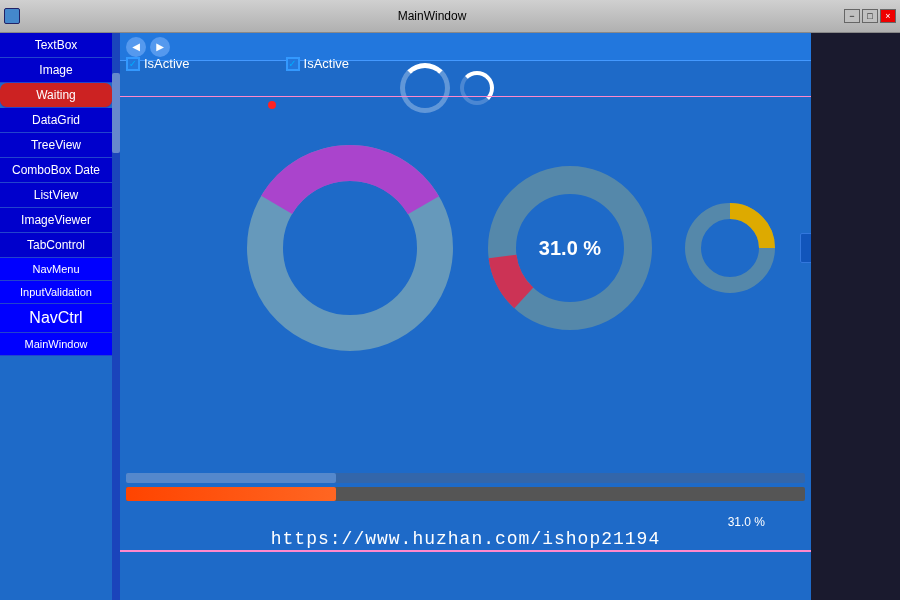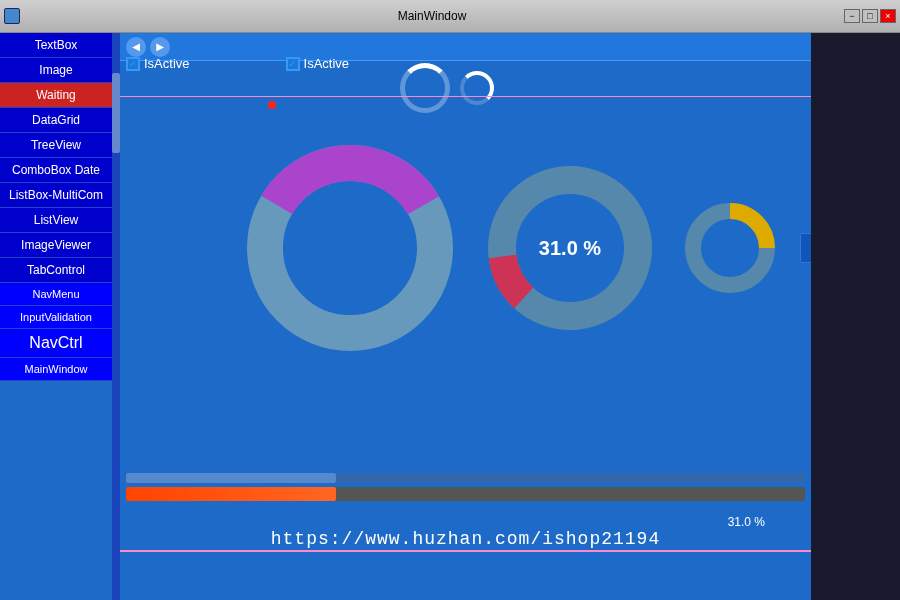--- a/index.html
+++ b/index.html
@@ -211,25 +211,24 @@
     <div class="titlebar-btn close">×</div>
   </div>
 </div>
 
 <div class="main-layout">
 
   <div class="sidebar-wrapper">
     <div class="sidebar-list">
       <div class="sidebar-item">TextBox</div>
       <div class="sidebar-item">Image</div>
-      <div class="sidebar-item highlighted" style="background: rgb(204, 34, 34);">Waiting</div>
+      <div class="sidebar-item highlighted" style="background: rgb(204, 34, 34); border-radius: 7px;">Waiting</div>
       <div class="sidebar-item">DataGrid</div>
       <div class="sidebar-item">TreeView</div>
       <div class="sidebar-item">ComboBox Date</div>
-      <div class="sidebar-item">ListBox-MultiCom</div>
       <div class="sidebar-item">ListView</div>
       <div class="sidebar-item">ImageViewer</div>
       <div class="sidebar-item">TabControl</div>
       <div class="sidebar-item" style="background:#0000ff; font-size:11px;">NavMenu</div>
       <div class="sidebar-item" style="background:#0000ff; font-size:11px;">InputValidation</div>
       <div class="sidebar-item" style="background:#0000ff; font-size:16px;">NavCtrl</div>
       <div class="sidebar-item" style="background:#0000ff; font-size:11px;">MainWindow</div>
     </div>
     <div class="sidebar-scrollbar">
       <div class="sidebar-scrollbar-thumb"></div>

